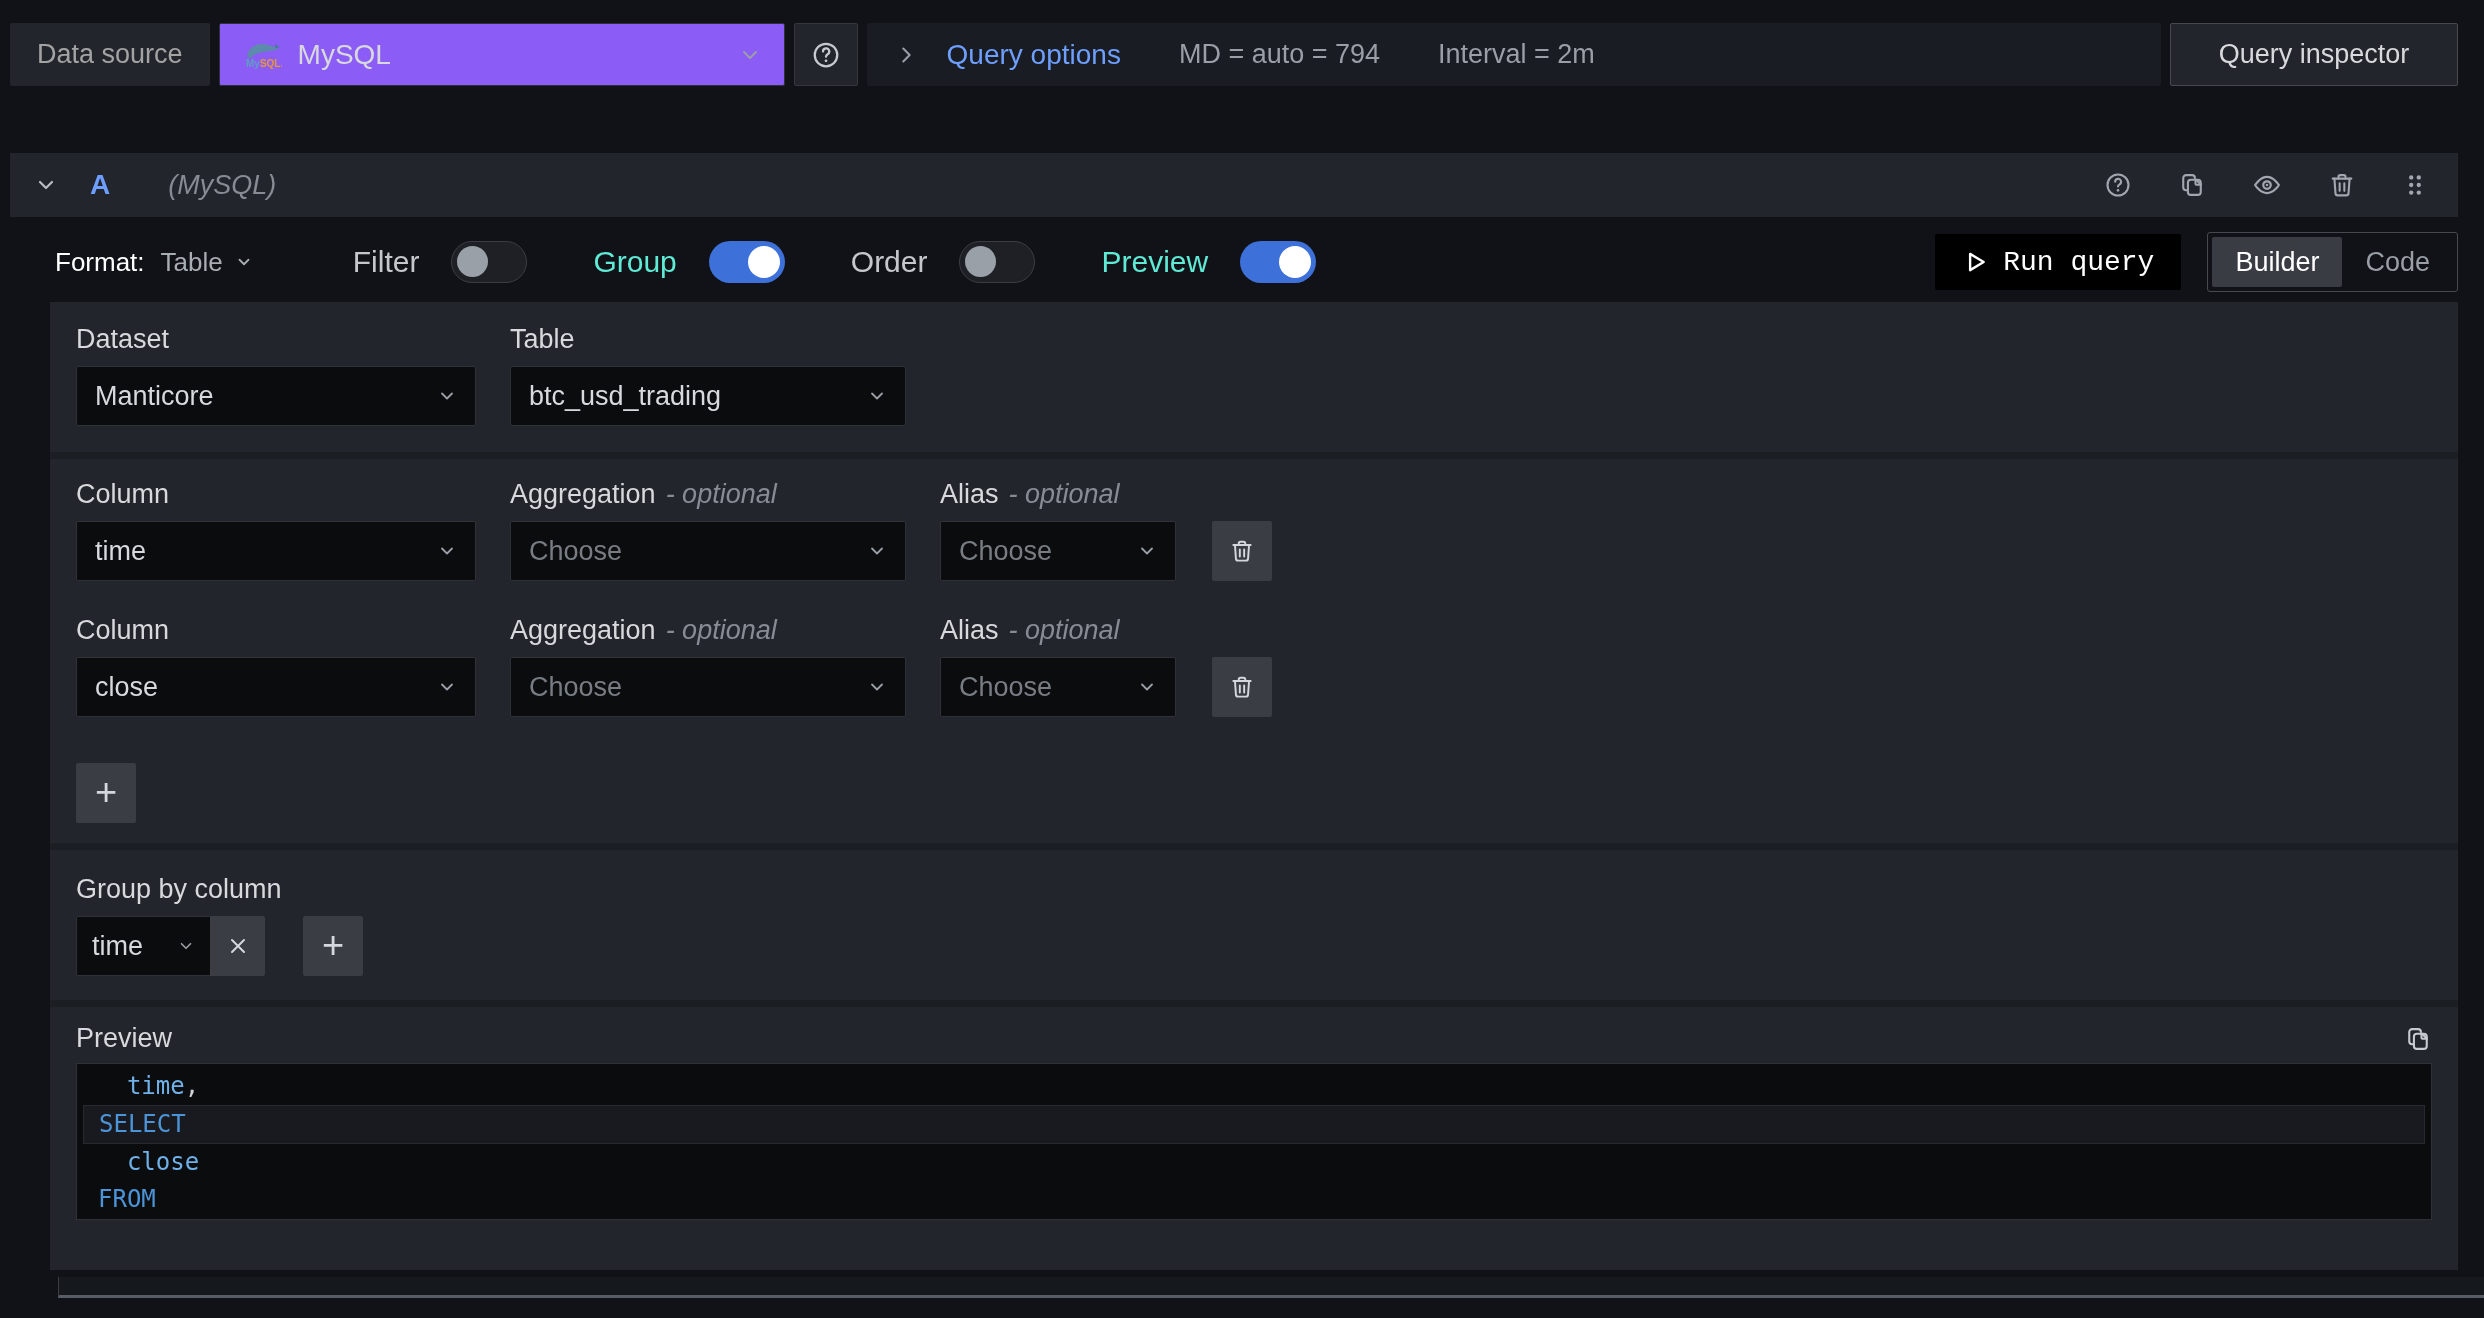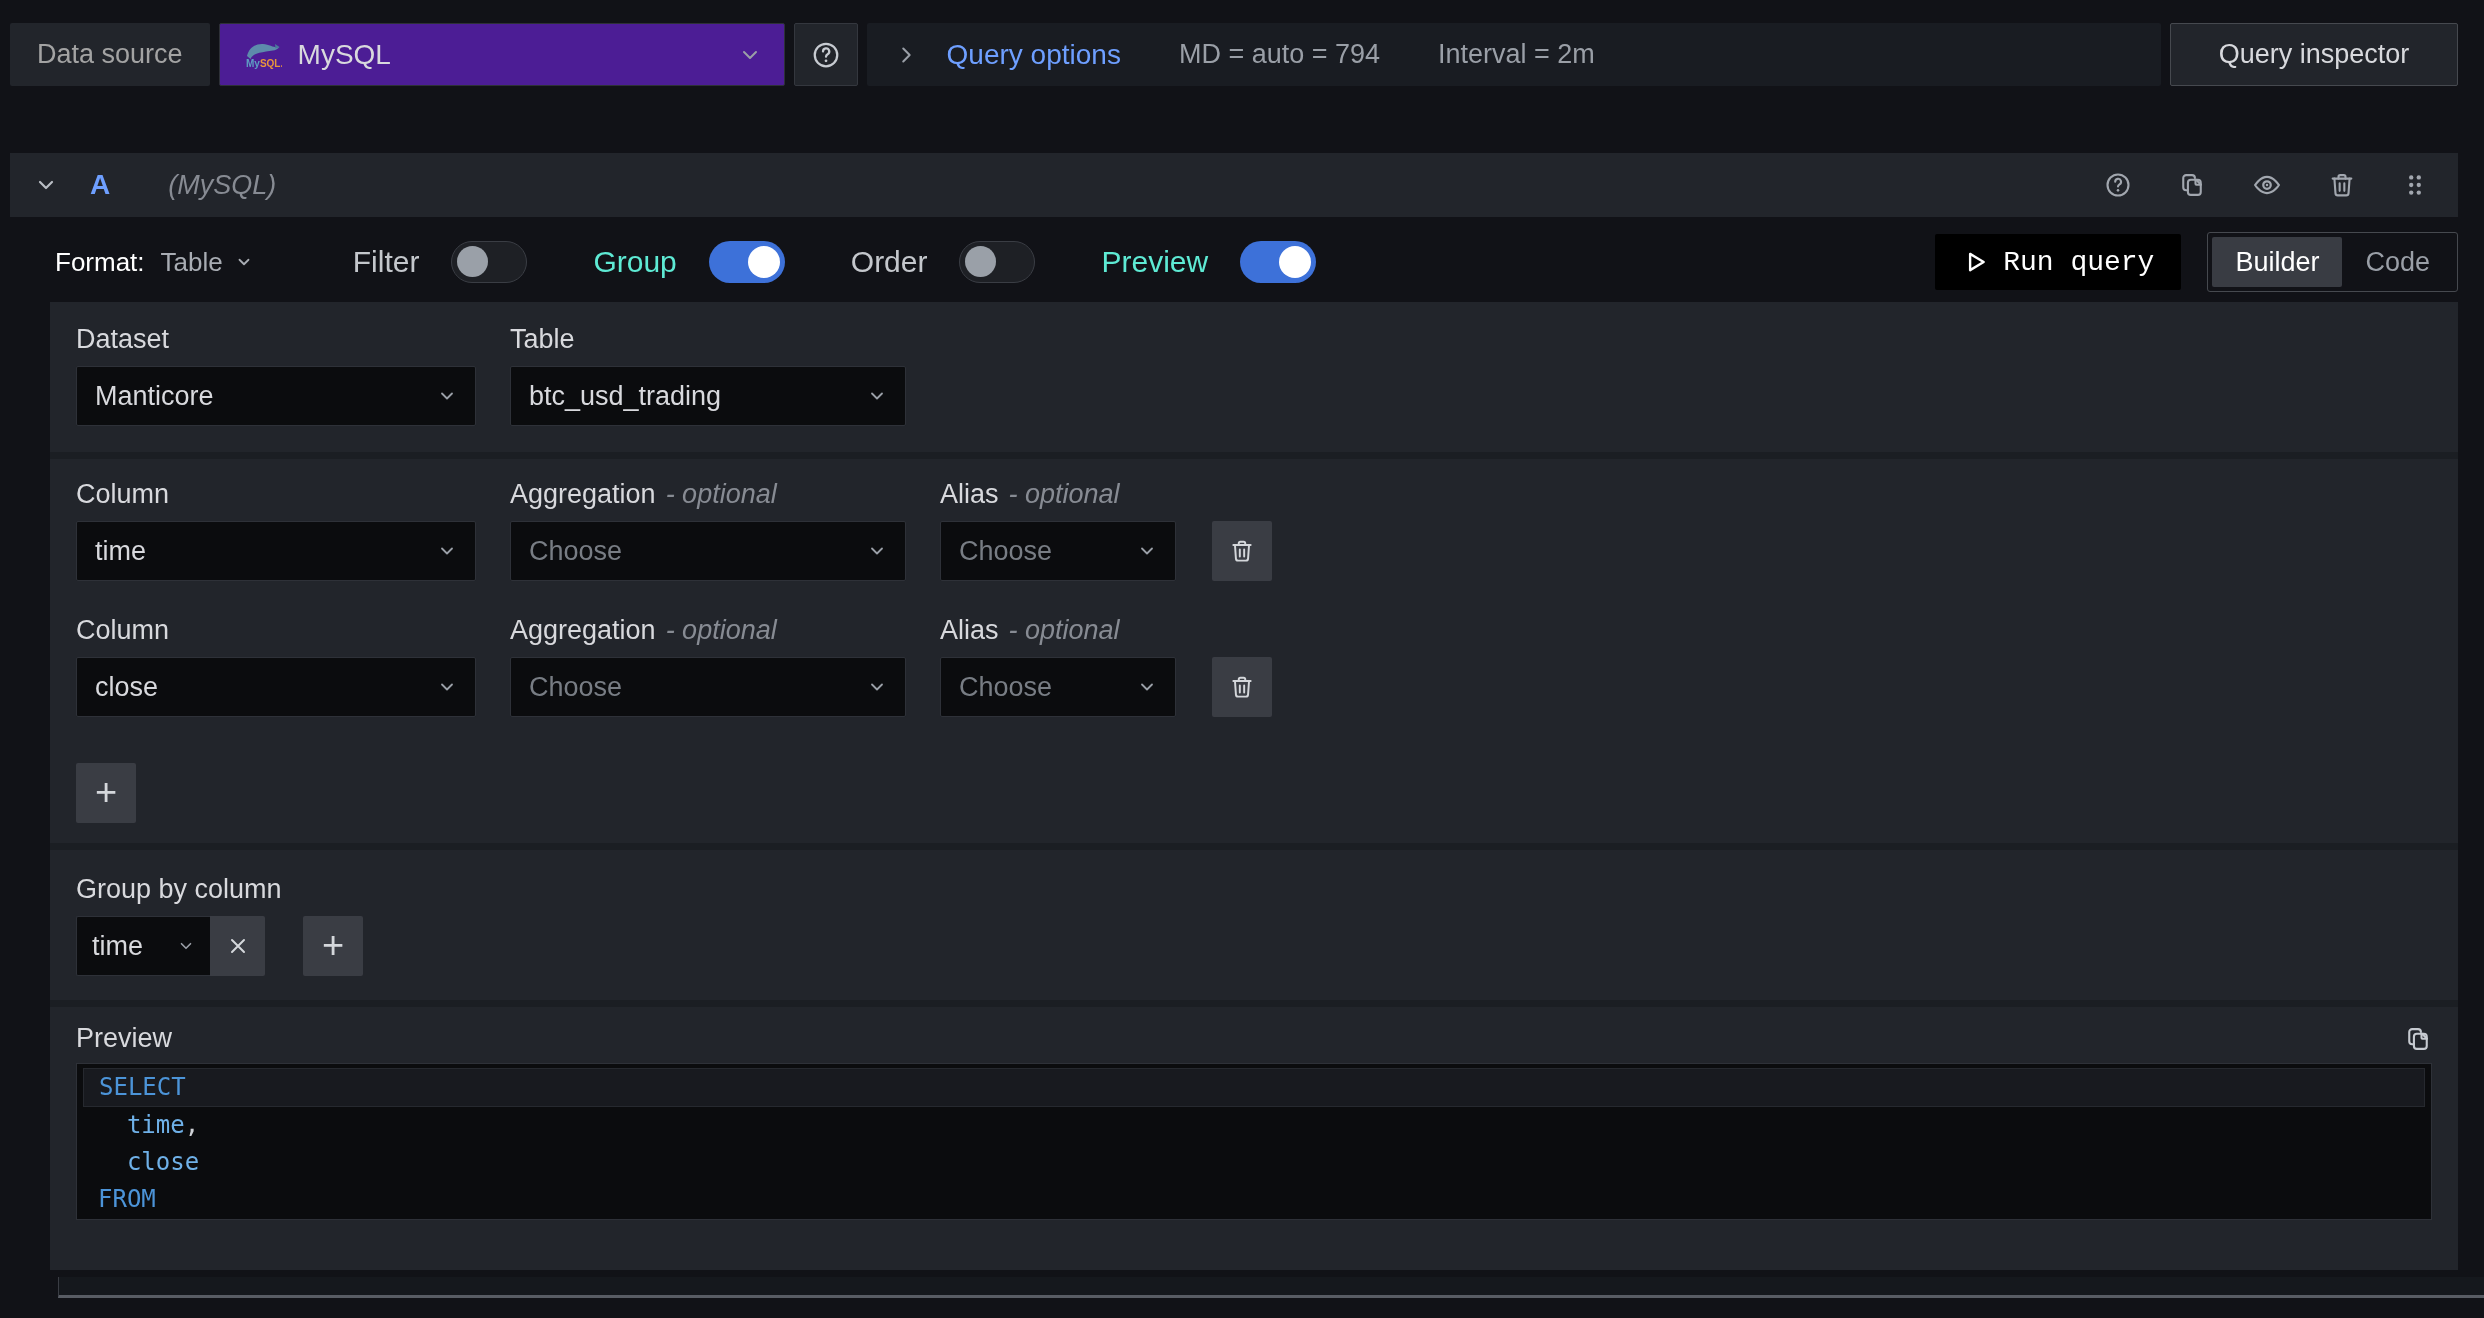--- a/index.html
+++ b/index.html
@@ -7,21 +7,21 @@
   body {
     width:2484px; height:1318px; position:relative; overflow:hidden;
     font-family:"Liberation Sans", sans-serif; color:#d8d9dd;
     -webkit-font-smoothing:antialiased;
   }
 
   
   .topbar { display:flex; align-items:stretch; gap:9px; margin:23px 26px 0 10px; height:63px; }
   .ds-label { background:#22252b; border-radius:2px; padding:4px 27px; display:flex; align-items:center;
               font-size:27px; font-weight:500; color:#a3a3a3; }
-  .ds-picker { width:566px; background:#4c1d95; border:1px solid #2e3138; border-radius:2px;
+  .ds-picker { width:566px; background:#8b5cf6; border:1px solid #2e3138; border-radius:2px;
                display:flex; align-items:center; padding:0 22px; gap:16px; cursor:pointer; }
   .ds-picker .val { font-size:28px; font-weight:500; color:#d8d9dd; }
   .ds-picker .chev { margin-left:auto; color:#9a9fa7; }
   .sq-btn { width:64px; background:#22252b; border:1px solid #34373e; border-radius:2px;
             display:flex; align-items:center; justify-content:center; color:#c7cbd1; cursor:pointer; }
   .qo-bar { flex:1; background:#191c22; border-radius:2px; display:flex; align-items:center; padding:0 28px; }
   .qo-bar .chev { color:#9a9fa7; margin-right:30px; }
   .qo-link { color:#6e9fff; font-size:28px; font-weight:500; margin-right:58px; cursor:pointer; }
   .qo-stat { color:#9a9fa7; font-size:27px; margin-right:58px; }
   .qi-btn { width:288px; background:#22252b; border:1px solid #46494f; border-radius:2px;
@@ -440,22 +440,22 @@
       <span class="copy-ic">
         <svg width="28" height="28" viewBox="0 0 24 24" fill="none" stroke="currentColor" stroke-width="1.8" stroke-linecap="round" stroke-linejoin="round">
           <rect x="8.5" y="7.5" width="11" height="13" rx="2.5"></rect>
           <path d="M15.5 7.5l4 4"></path>
           <path d="M15 7.5V11a.8.8 0 0 0 .8.8h3.7"></path>
           <path d="M8.5 16.5H7a2.5 2.5 0 0 1-2.5-2.5V6A2.5 2.5 0 0 1 7 3.5h5A2.5 2.5 0 0 1 14.5 6"></path>
         </svg>
       </span>
     </div>
     <div class="codebox">
+      <div class="cline"><span class="ident">  time</span><span class="punct">,</span></div>
       <div class="cline hl"><span class="kw">SELECT</span></div>
-      <div class="cline"><span class="ident">  time</span><span class="punct">,</span></div>
       <div class="cline"><span class="ident">  close</span></div>
       <div class="cline"><span class="kw">FROM</span></div>
       <div class="cline"></div>
     </div>
   </div>
 </div>
 
 <div class="bottom-bar"></div>
 
 </body></html>

